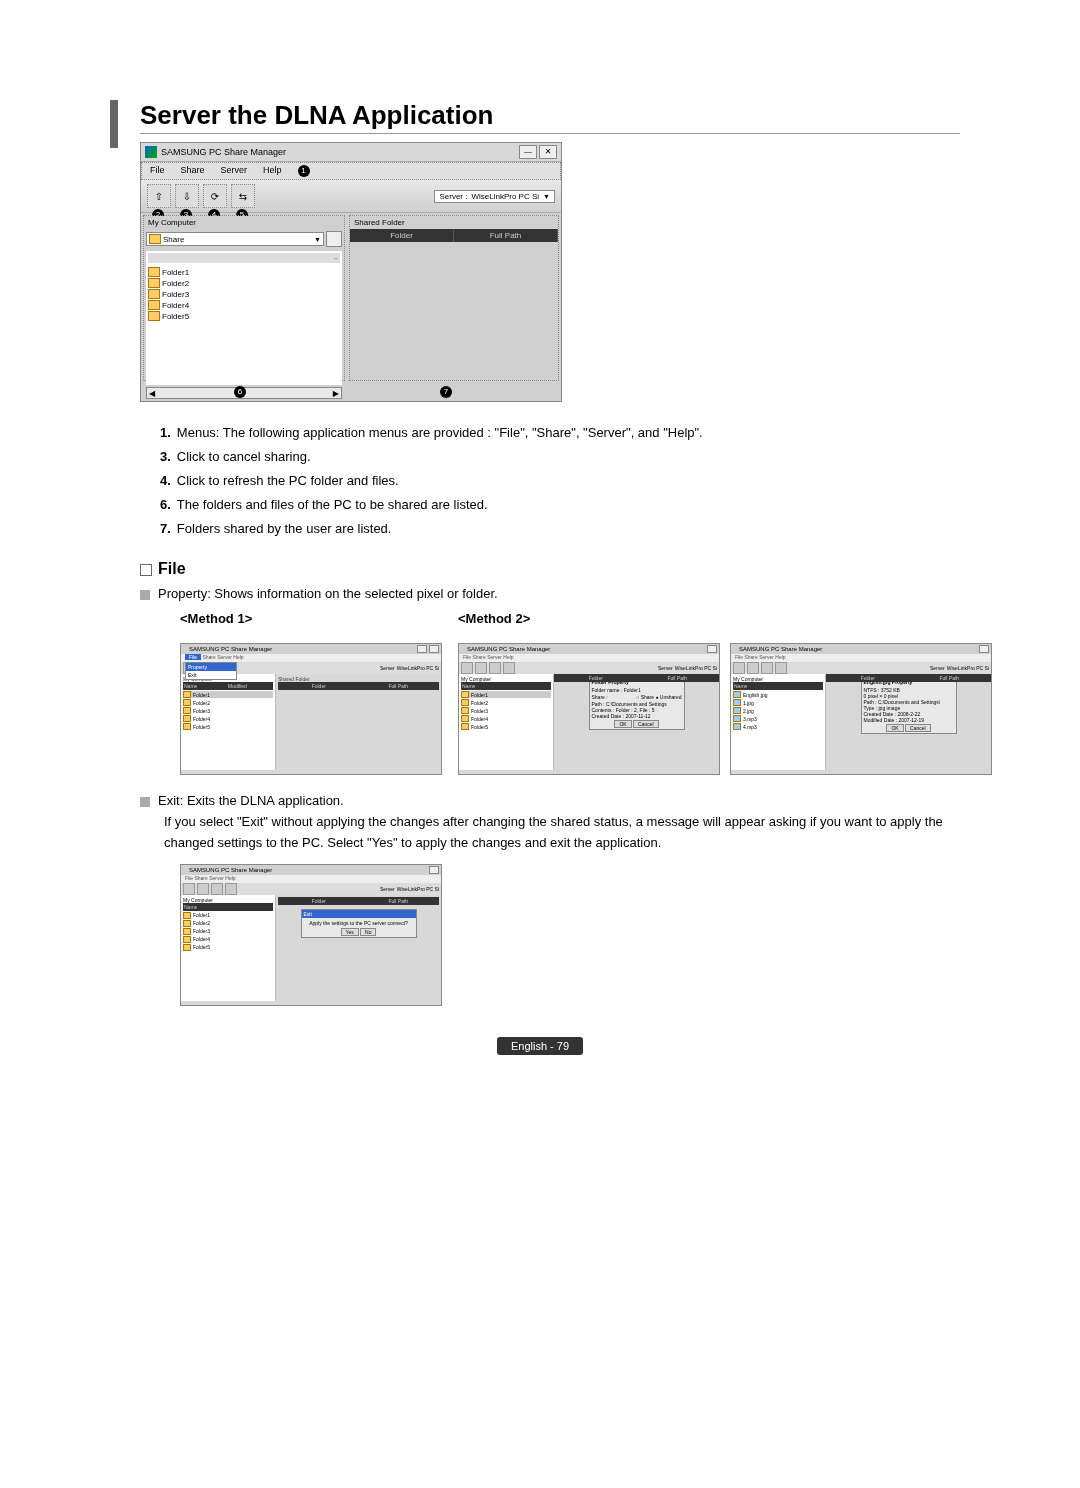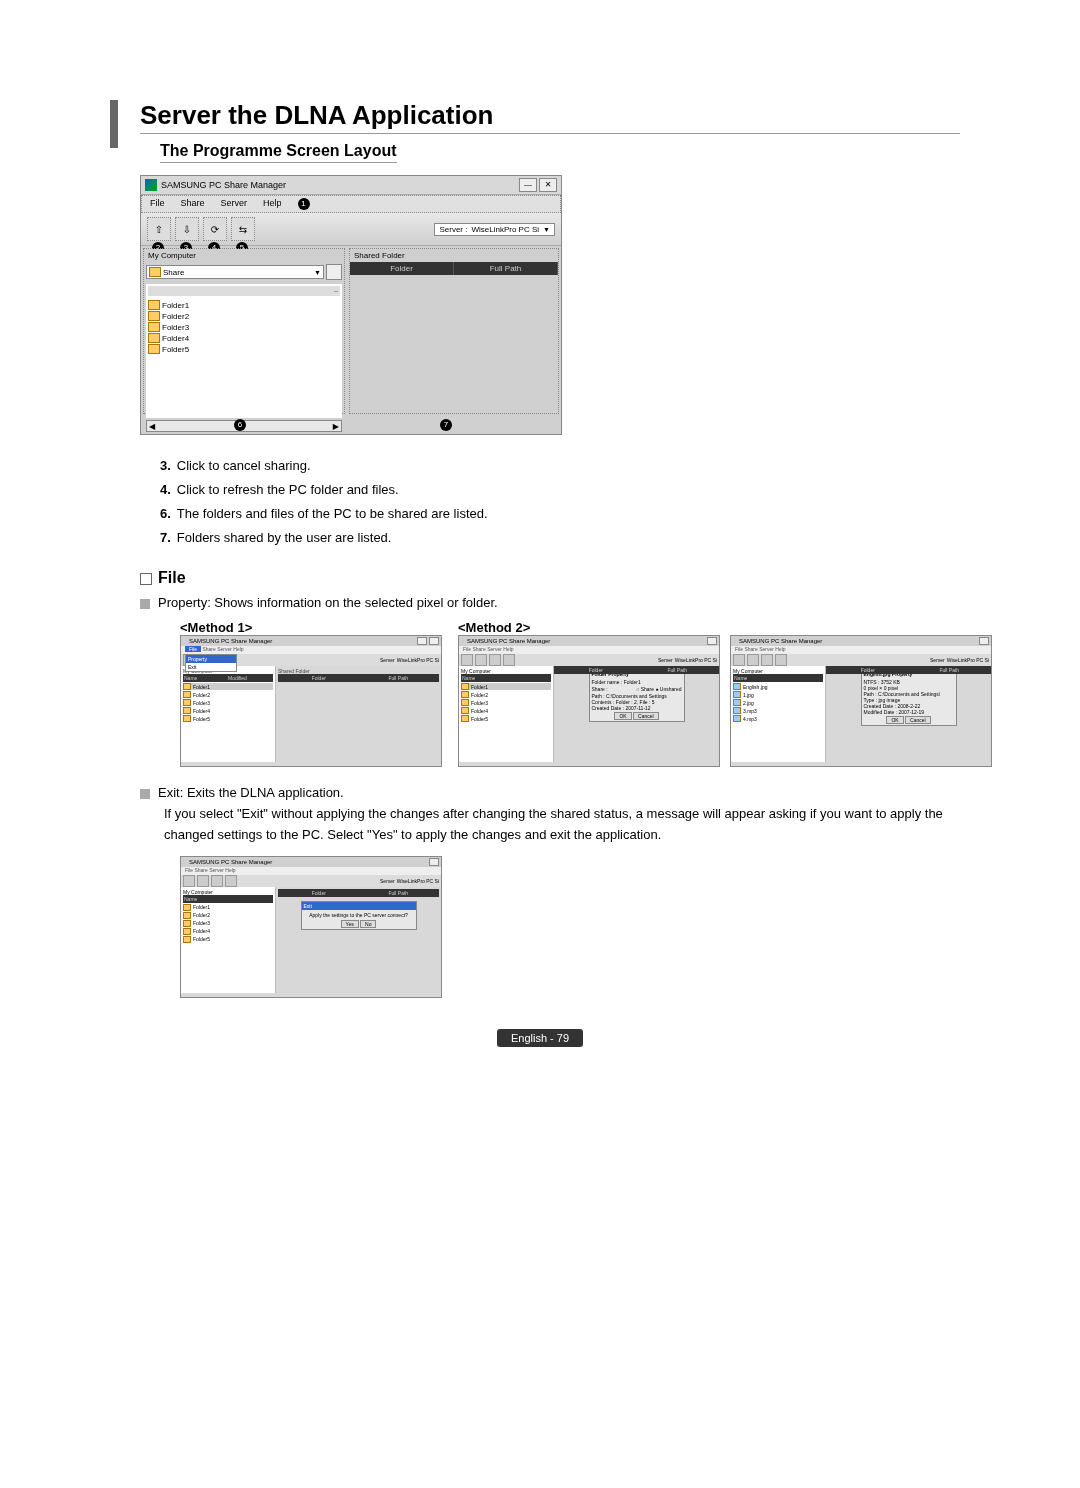--- a/index.html
+++ b/index.html
@@ -239,21 +239,21 @@
     margin: 4px auto;
     width: 90px;
     background: #e8e8e8;
     border: 1px solid #888;
     padding: 2px;
     font-size: 5px;
   }
   .dialog-title{ font-weight:bold; margin-bottom:2px;}
   .dialog-row{ display:flex; justify-content:space-between; margin:1px 0;}
   .dlg-btn{ border:1px solid #888; padding:0 4px; background:#ddd; font-size:5px;}
-  .method-label { font-size: 13px; font-weight: bold; margin-bottom: 0;}
+  .method-label { font-size: 13px; font-weight: bold; margin-bottom: 17px;}
   .footer {
     text-align: center;
     margin-top: 30px;
   }
   .footer-badge {
     display: inline-block;
     background: #333;
     color: #fff;
     font-size: 11px;
     padding: 3px 14px;
@@ -262,23 +262,20 @@
   .highlighted-menu { background:#3366cc; color:#fff; padding:0 4px; font-size:5px;}
   .file-menu-box { width:50px; border:1px solid #888; background:#fff; font-size:5px; position:absolute; left:4px; top:18px;}
   .file-menu-box div{ padding:1px 2px;}
 </style>
 </head>
 <body>
 
 <div class="page">
   <div class="left-bar"></div>
   <h1 class="title">Server the DLNA Application</h1>
-  <div style="margin-left:20px;">
-    <span class="subtitle">The Programme Screen Layout</span>
-  </div>
 
   <div class="main-shot" style="position:relative;">
     <div class="titlebar">
       <div class="logo"></div>
       <span>SAMSUNG PC Share Manager</span>
       <div class="spacer"></div>
       <div class="win-btn">—</div>
       <div class="win-btn">✕</div>
     </div>
     <div class="menubar" style="border:1px dotted #888;">
@@ -359,20 +356,21 @@
           <div>Folder</div>
           <div>Full Path</div>
         </div>
         <span class="badge" style="position:absolute;bottom:-18px;left:90px;">7</span>
       </div>
     </div>
     <div style="height:18px;"></div>
   </div>
 
   <div class="list">
+    <div><b>1.</b><span>Menus: The following application menus are provided : "File", "Share", "Server", and "Help".</span></div>
     <div><b>3.</b><span>Click to cancel sharing.</span></div>
     <div><b>4.</b><span>Click to refresh the PC folder and files.</span></div>
     <div><b>6.</b><span>The folders and files of the PC to be shared are listed.</span></div>
     <div><b>7.</b><span>Folders shared by the user are listed.</span></div>
   </div>
 
   <div class="section-head"><span class="square"></span><span>File</span></div>
   <div class="prop-text"><span class="grey-square"></span><span>Property: Shows information on the selected pixel or folder.</span></div>
 
   <div class="method-row">

